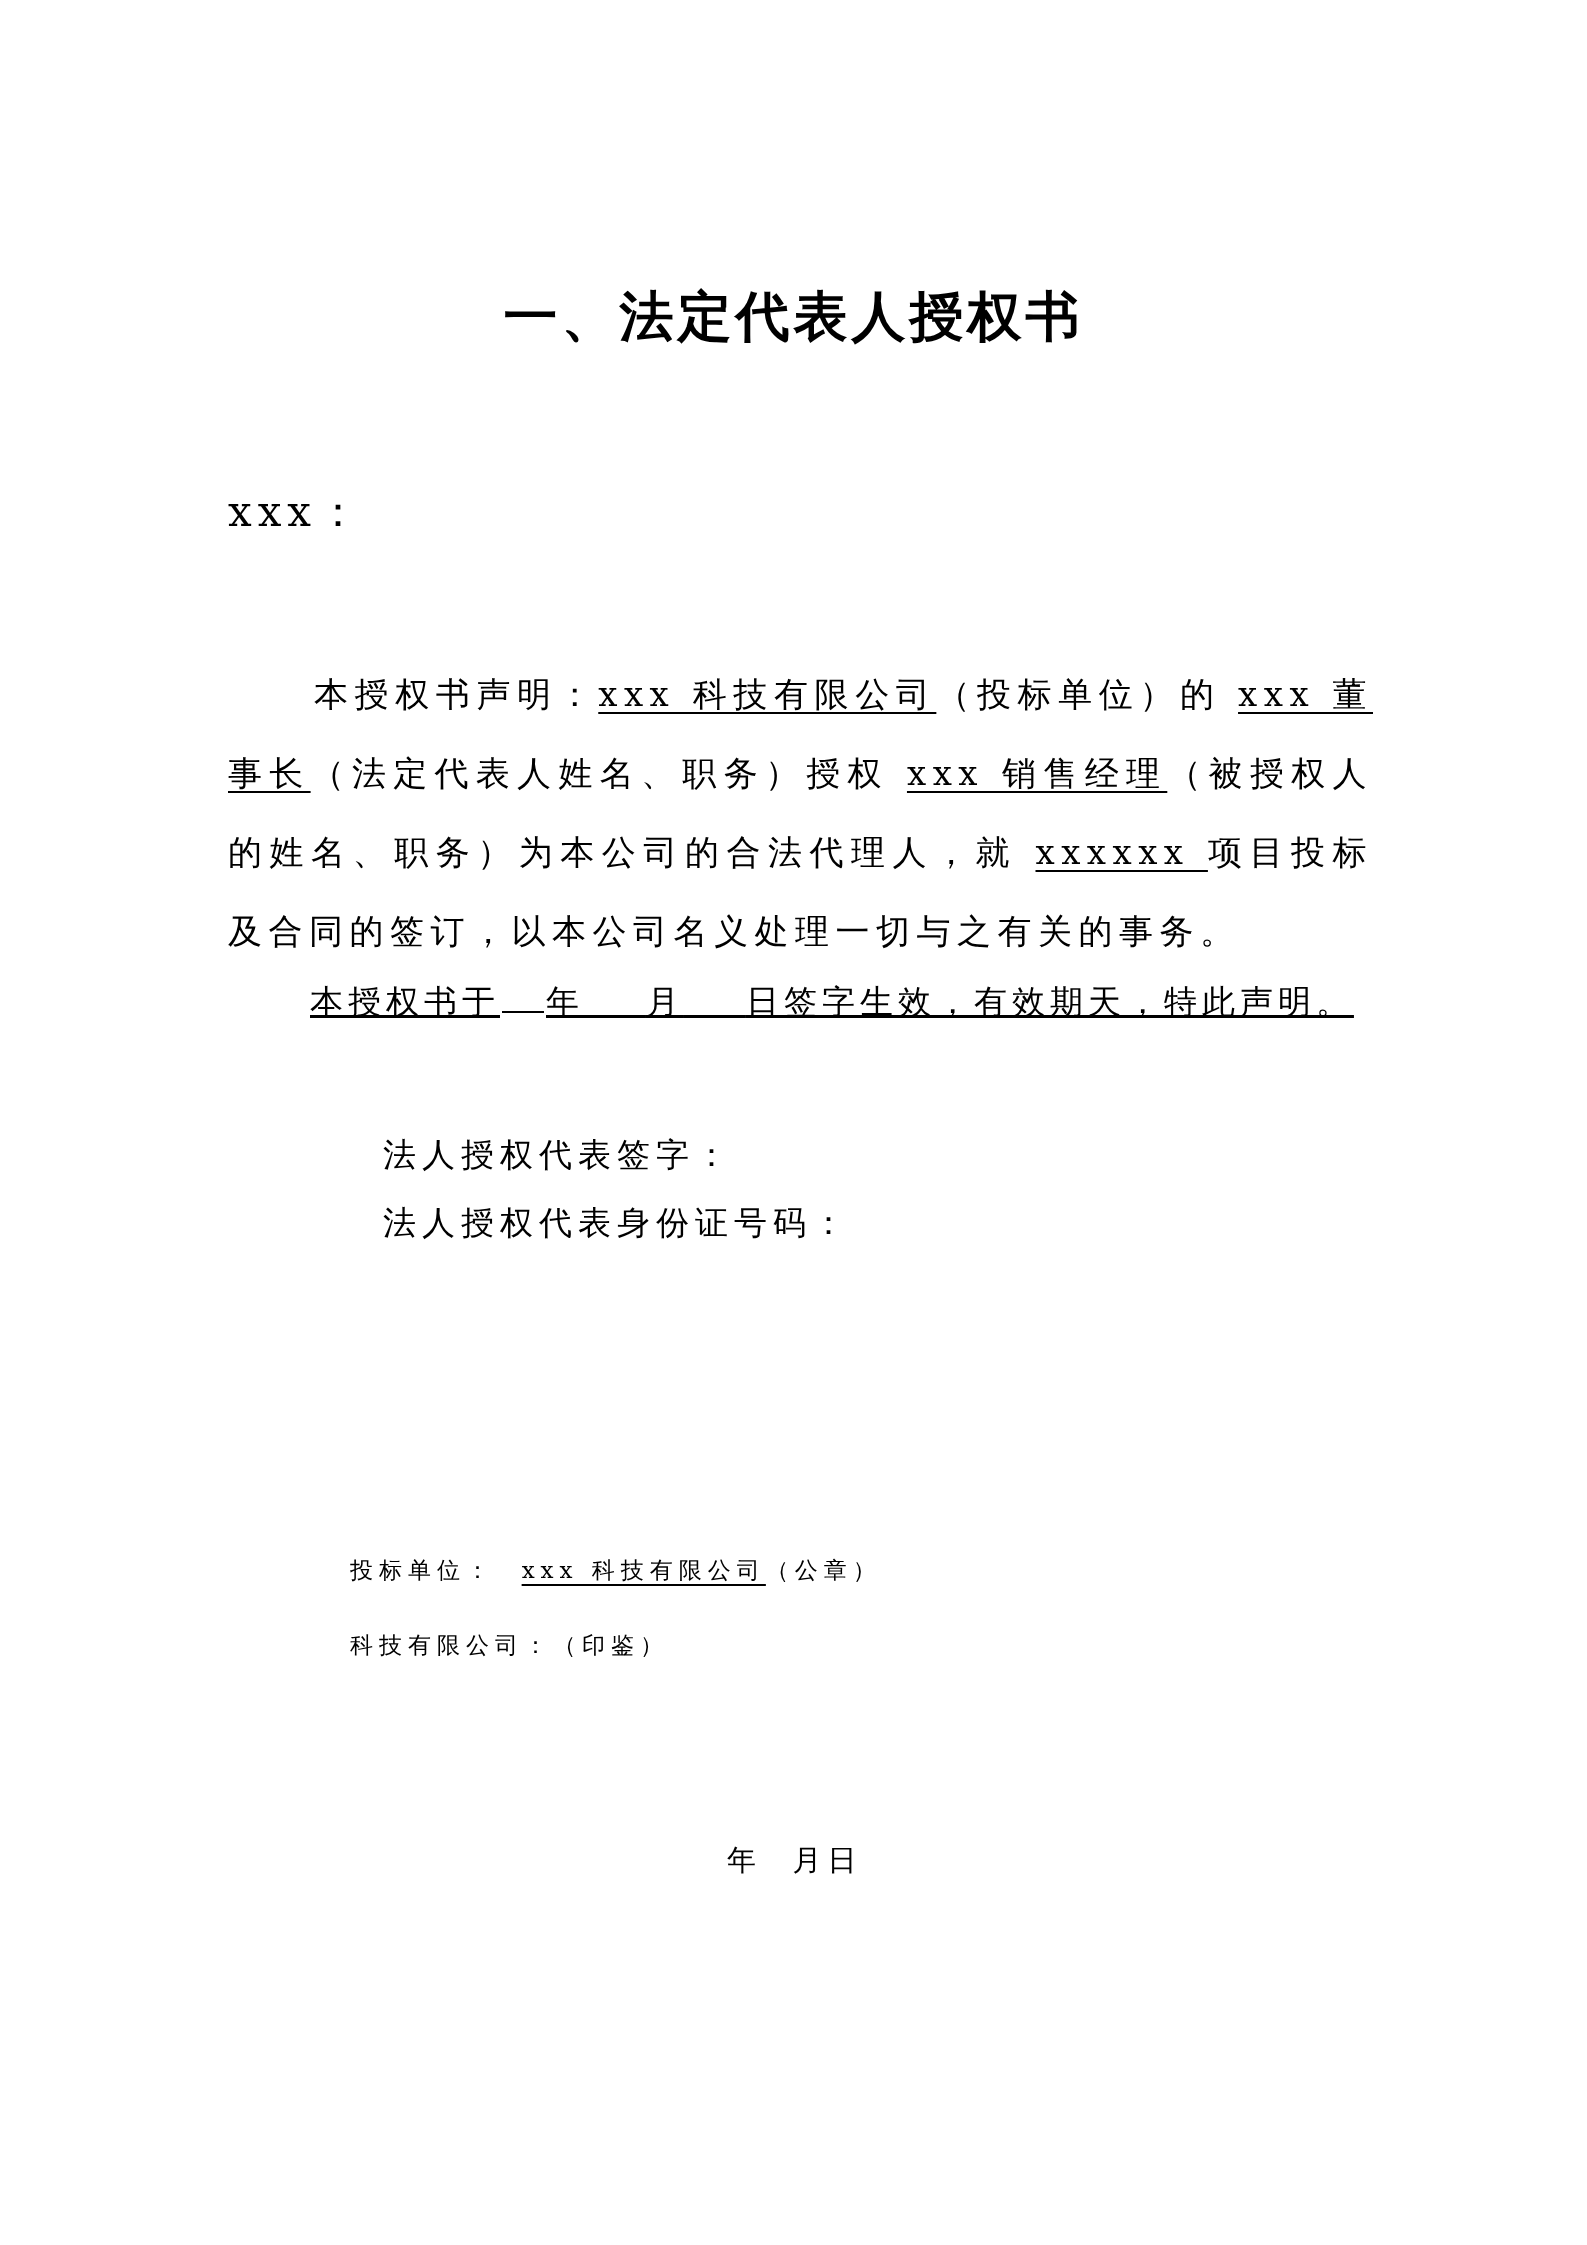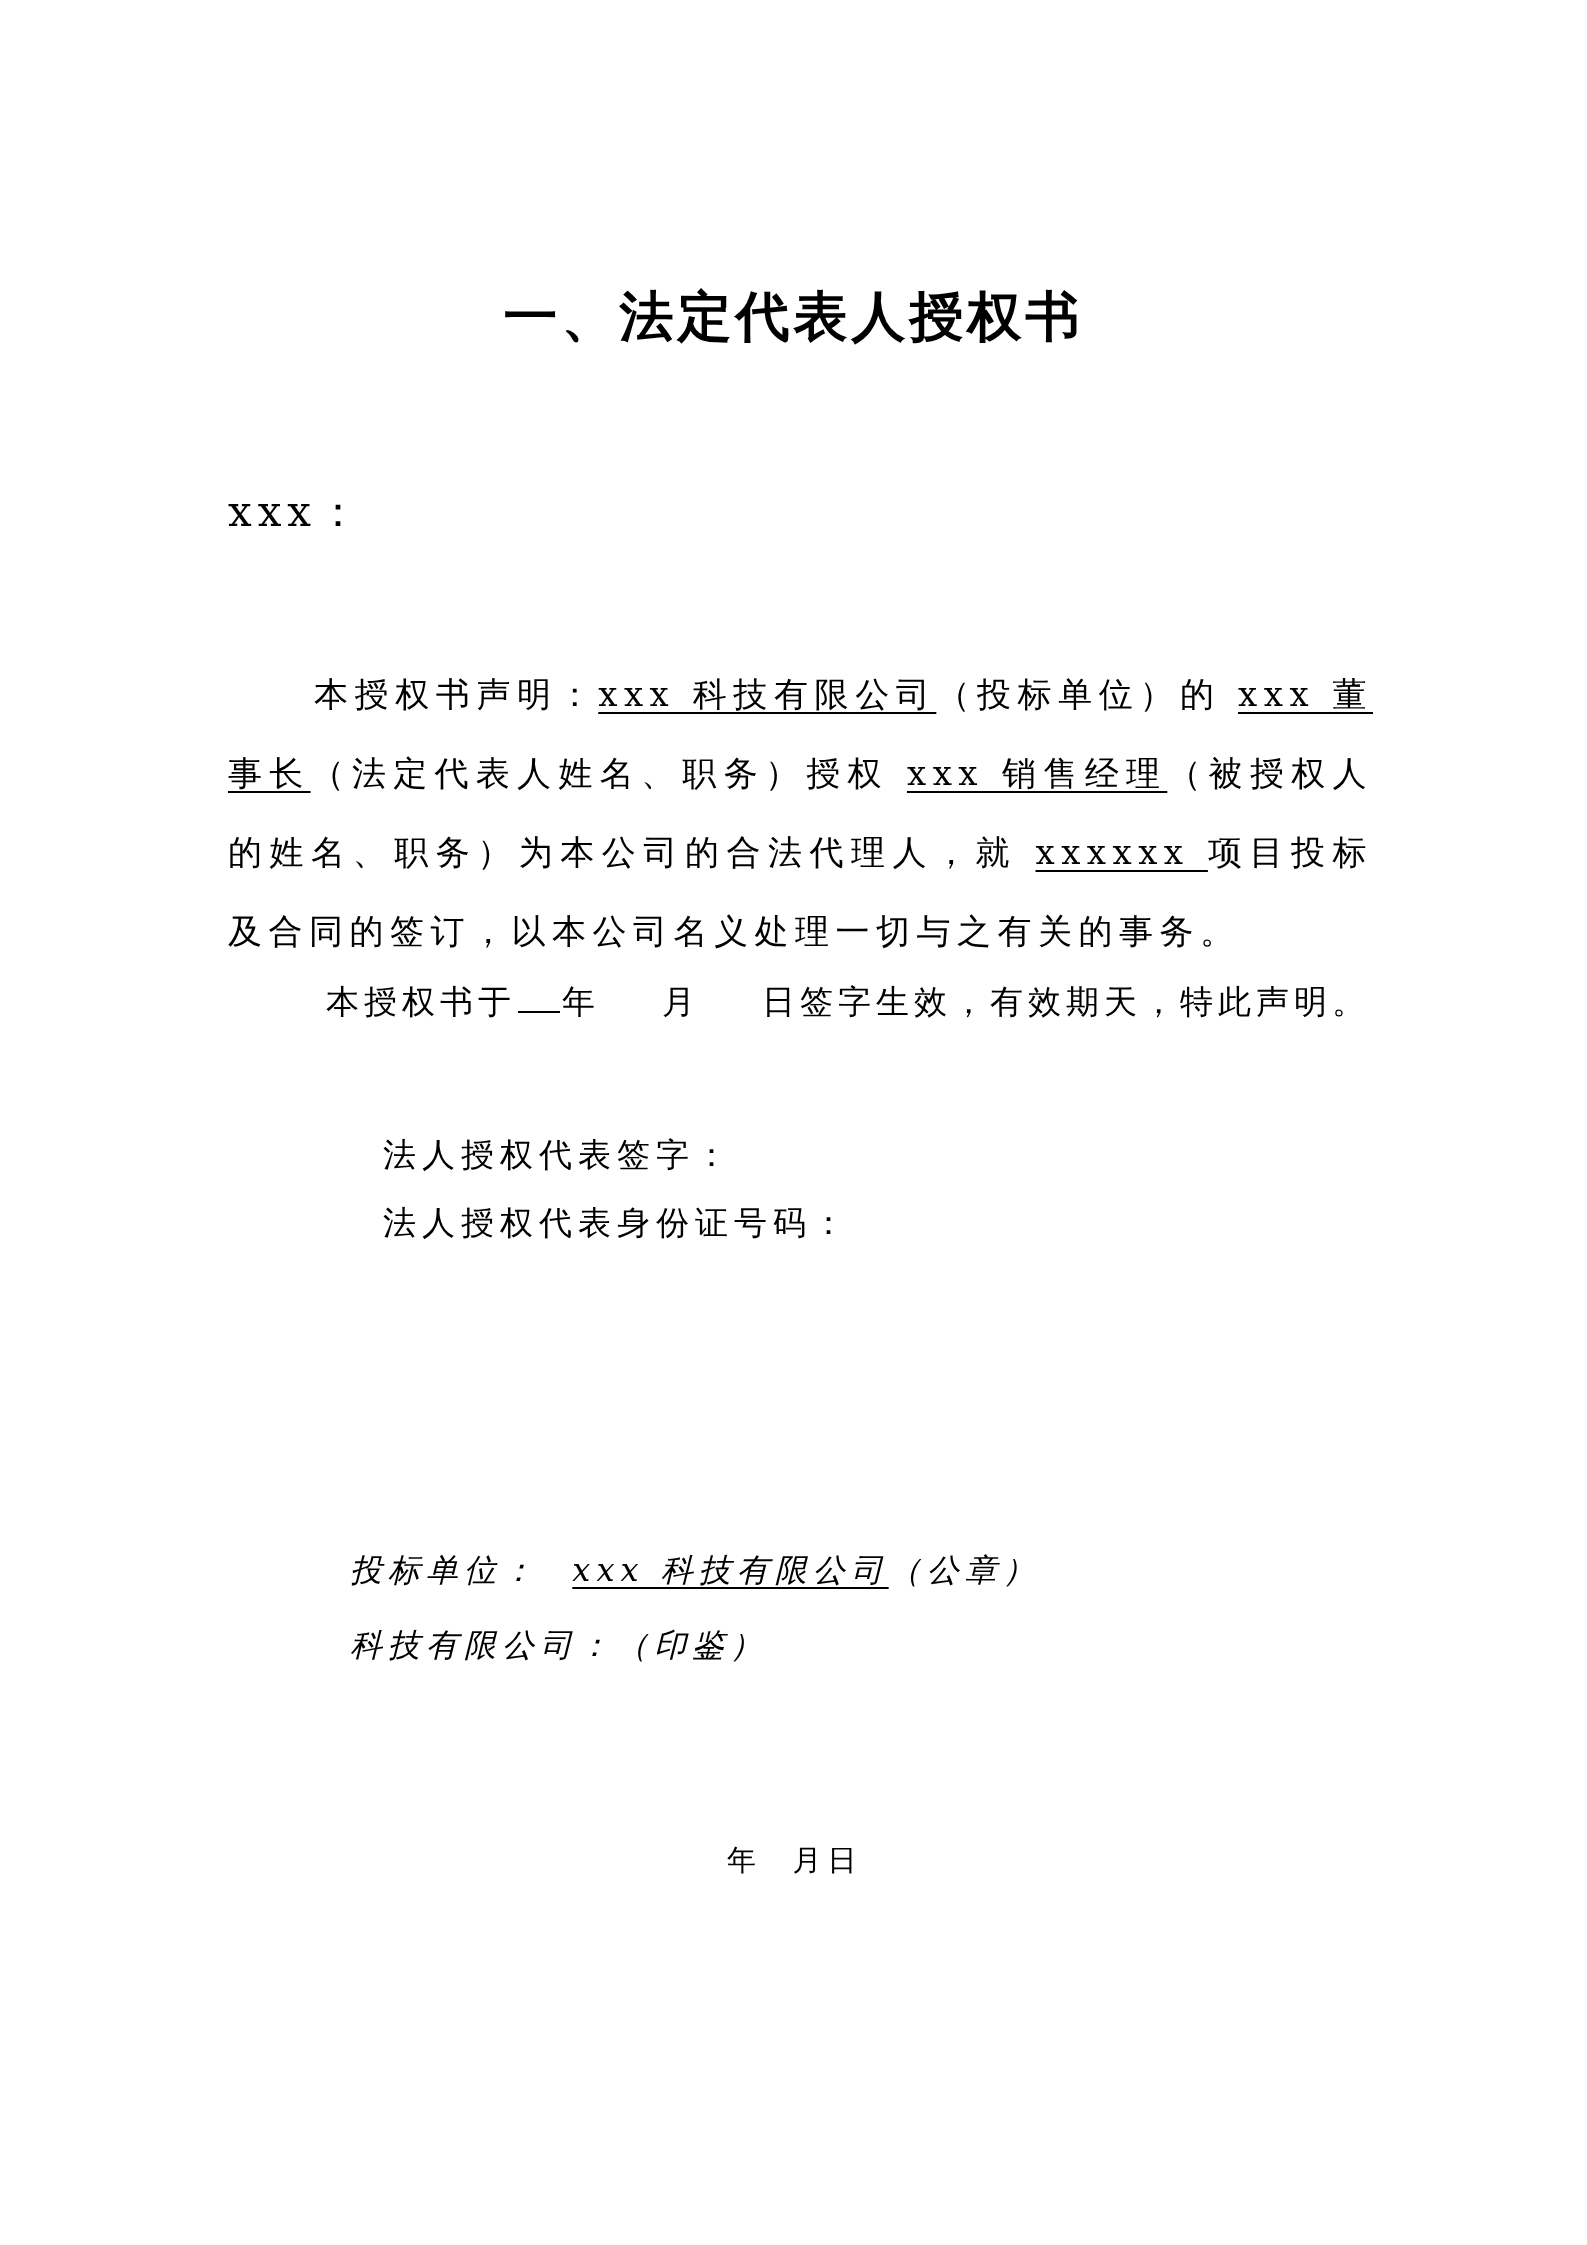--- a/index.html
+++ b/index.html
@@ -53,50 +53,50 @@
       text-align: justify;
       text-indent: 86px;
     }
     .u {
       text-decoration: underline;
       text-underline-offset: 6px;
       text-decoration-thickness: 2px;
     }
     .body-line5 {
       position: absolute;
-      left: 326px;
+      left: 310px;
       top: 980px;
       font-size: 33px;
       line-height: 44px;
       letter-spacing: 5px;
       white-space: pre;
+      text-decoration: underline;
     }
     .blank {
       display: inline-block;
       width: 42px;
       border-bottom: 2px solid #000;
       height: 28px;
       vertical-align: baseline;
       margin: 0 2px;
     }
     .sig-line {
       position: absolute;
       left: 383px;
       font-size: 33px;
       line-height: 44px;
       letter-spacing: 6px;
     }
     .footer-line {
       position: absolute;
       left: 350px;
-      font-size: 32px;
+      font-size: 23px;
       line-height: 44px;
       letter-spacing: 6px;
       white-space: pre;
-      font-style: italic;
     }
     .date-line {
       position: absolute;
       left: 727px;
       top: 1838px;
       font-size: 29px;
       line-height: 44px;
       letter-spacing: 6px;
       white-space: pre;
     }

